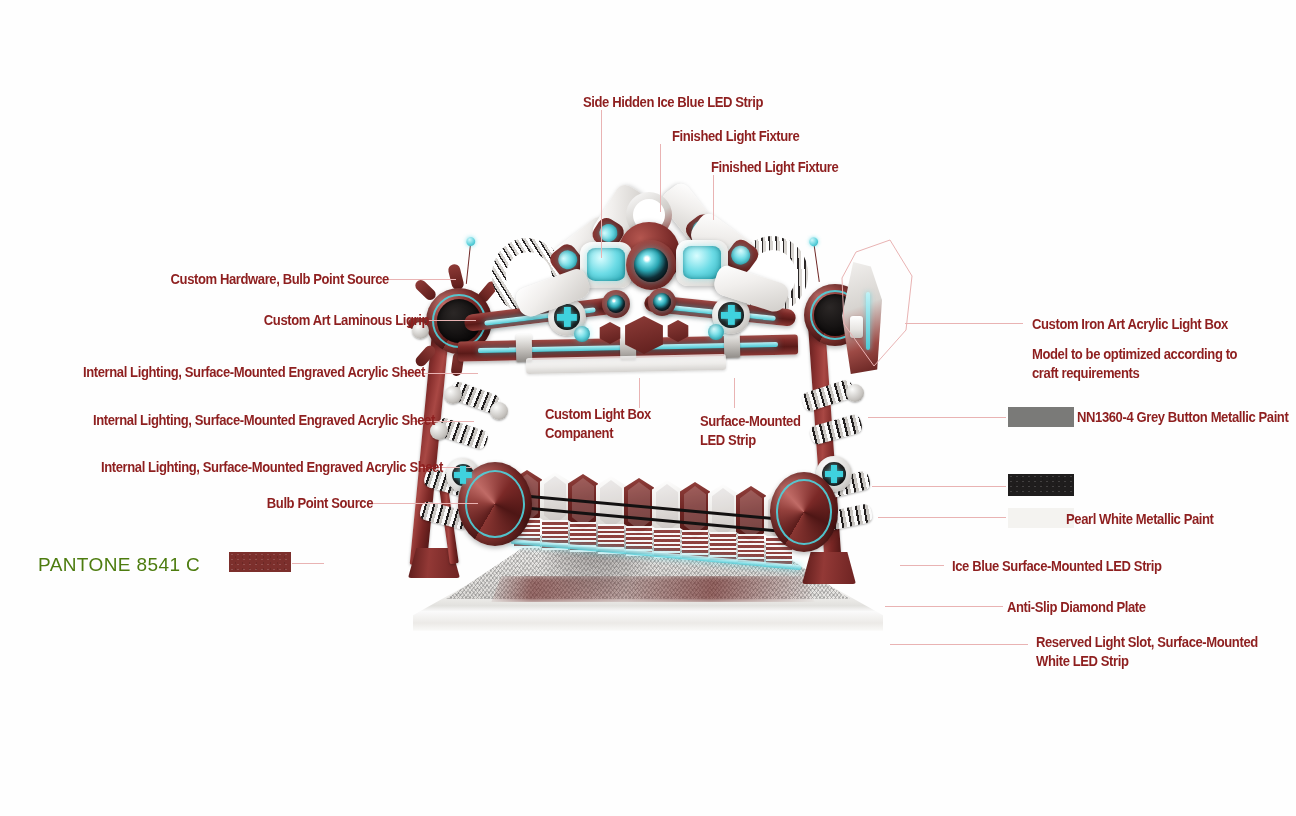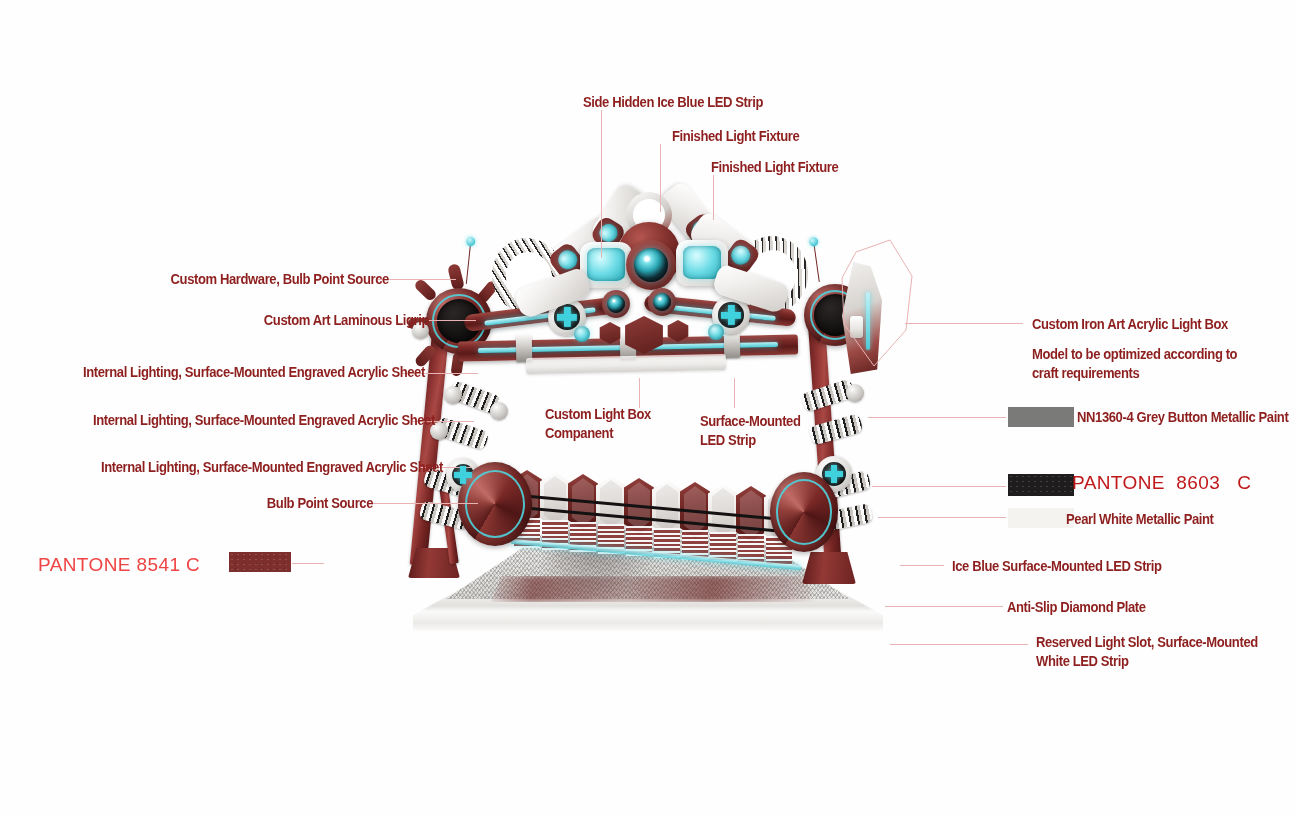--- a/index.html
+++ b/index.html
@@ -27,21 +27,21 @@
     text-rendering:optimizeLegibility;
   }
   .lbl.r { transform-origin:100% 50%; text-align:right; }
   .lbl.l { transform-origin:0% 50%; text-align:left; }
   .lbl.wide {            
     transform:scaleX(1);
     letter-spacing:0.4px;
     font-weight:400;
     font-size:19px;
   }
-  .lbl.pantone-a { color:#ef4444; }
+  .lbl.pantone-a { color:#4d7c0f; }
   .lbl.pantone-b { color:#c0191c; }
 
   
   .lead {
     position:absolute;
     background:#e9b3b3;
     height:1px;
   }
   .lead.v { width:1px; height:auto; background:#e9b3b3; }
 
@@ -550,18 +550,17 @@
   <div class="lbl l" style="left:1036px;top:633px;">Reserved Light Slot, Surface-Mounted
 White LED Strip</div>
 
   <div class="lbl wide pantone-a" style="left:38px;top:553px;">PANTONE 8541 C</div>
   <div class="swatch tex" style="left:229px;top:552px;width:62px;height:20px;background:#7c2f2c;"></div>
 
   <div class="swatch" style="left:1008px;top:407px;width:66px;height:20px;background:#7a7a78;"></div>
   <div class="lbl l" style="left:1077px;top:408px;">NN1360-4 Grey Button Metallic Paint</div>
 
   <div class="swatch tex" style="left:1008px;top:474px;width:66px;height:22px;background:#1f1d1d;"></div>
-  <div class="lbl wide pantone-b" style="left:1072px;top:471px;">PANTONE  8603   C</div>
 
   <div class="swatch" style="left:1008px;top:508px;width:66px;height:20px;background:#f4f3f0;"></div>
   <div class="lbl l" style="left:1066px;top:510px;">Pearl White Metallic Paint</div>
 
 </div>
 
 </body></html>

